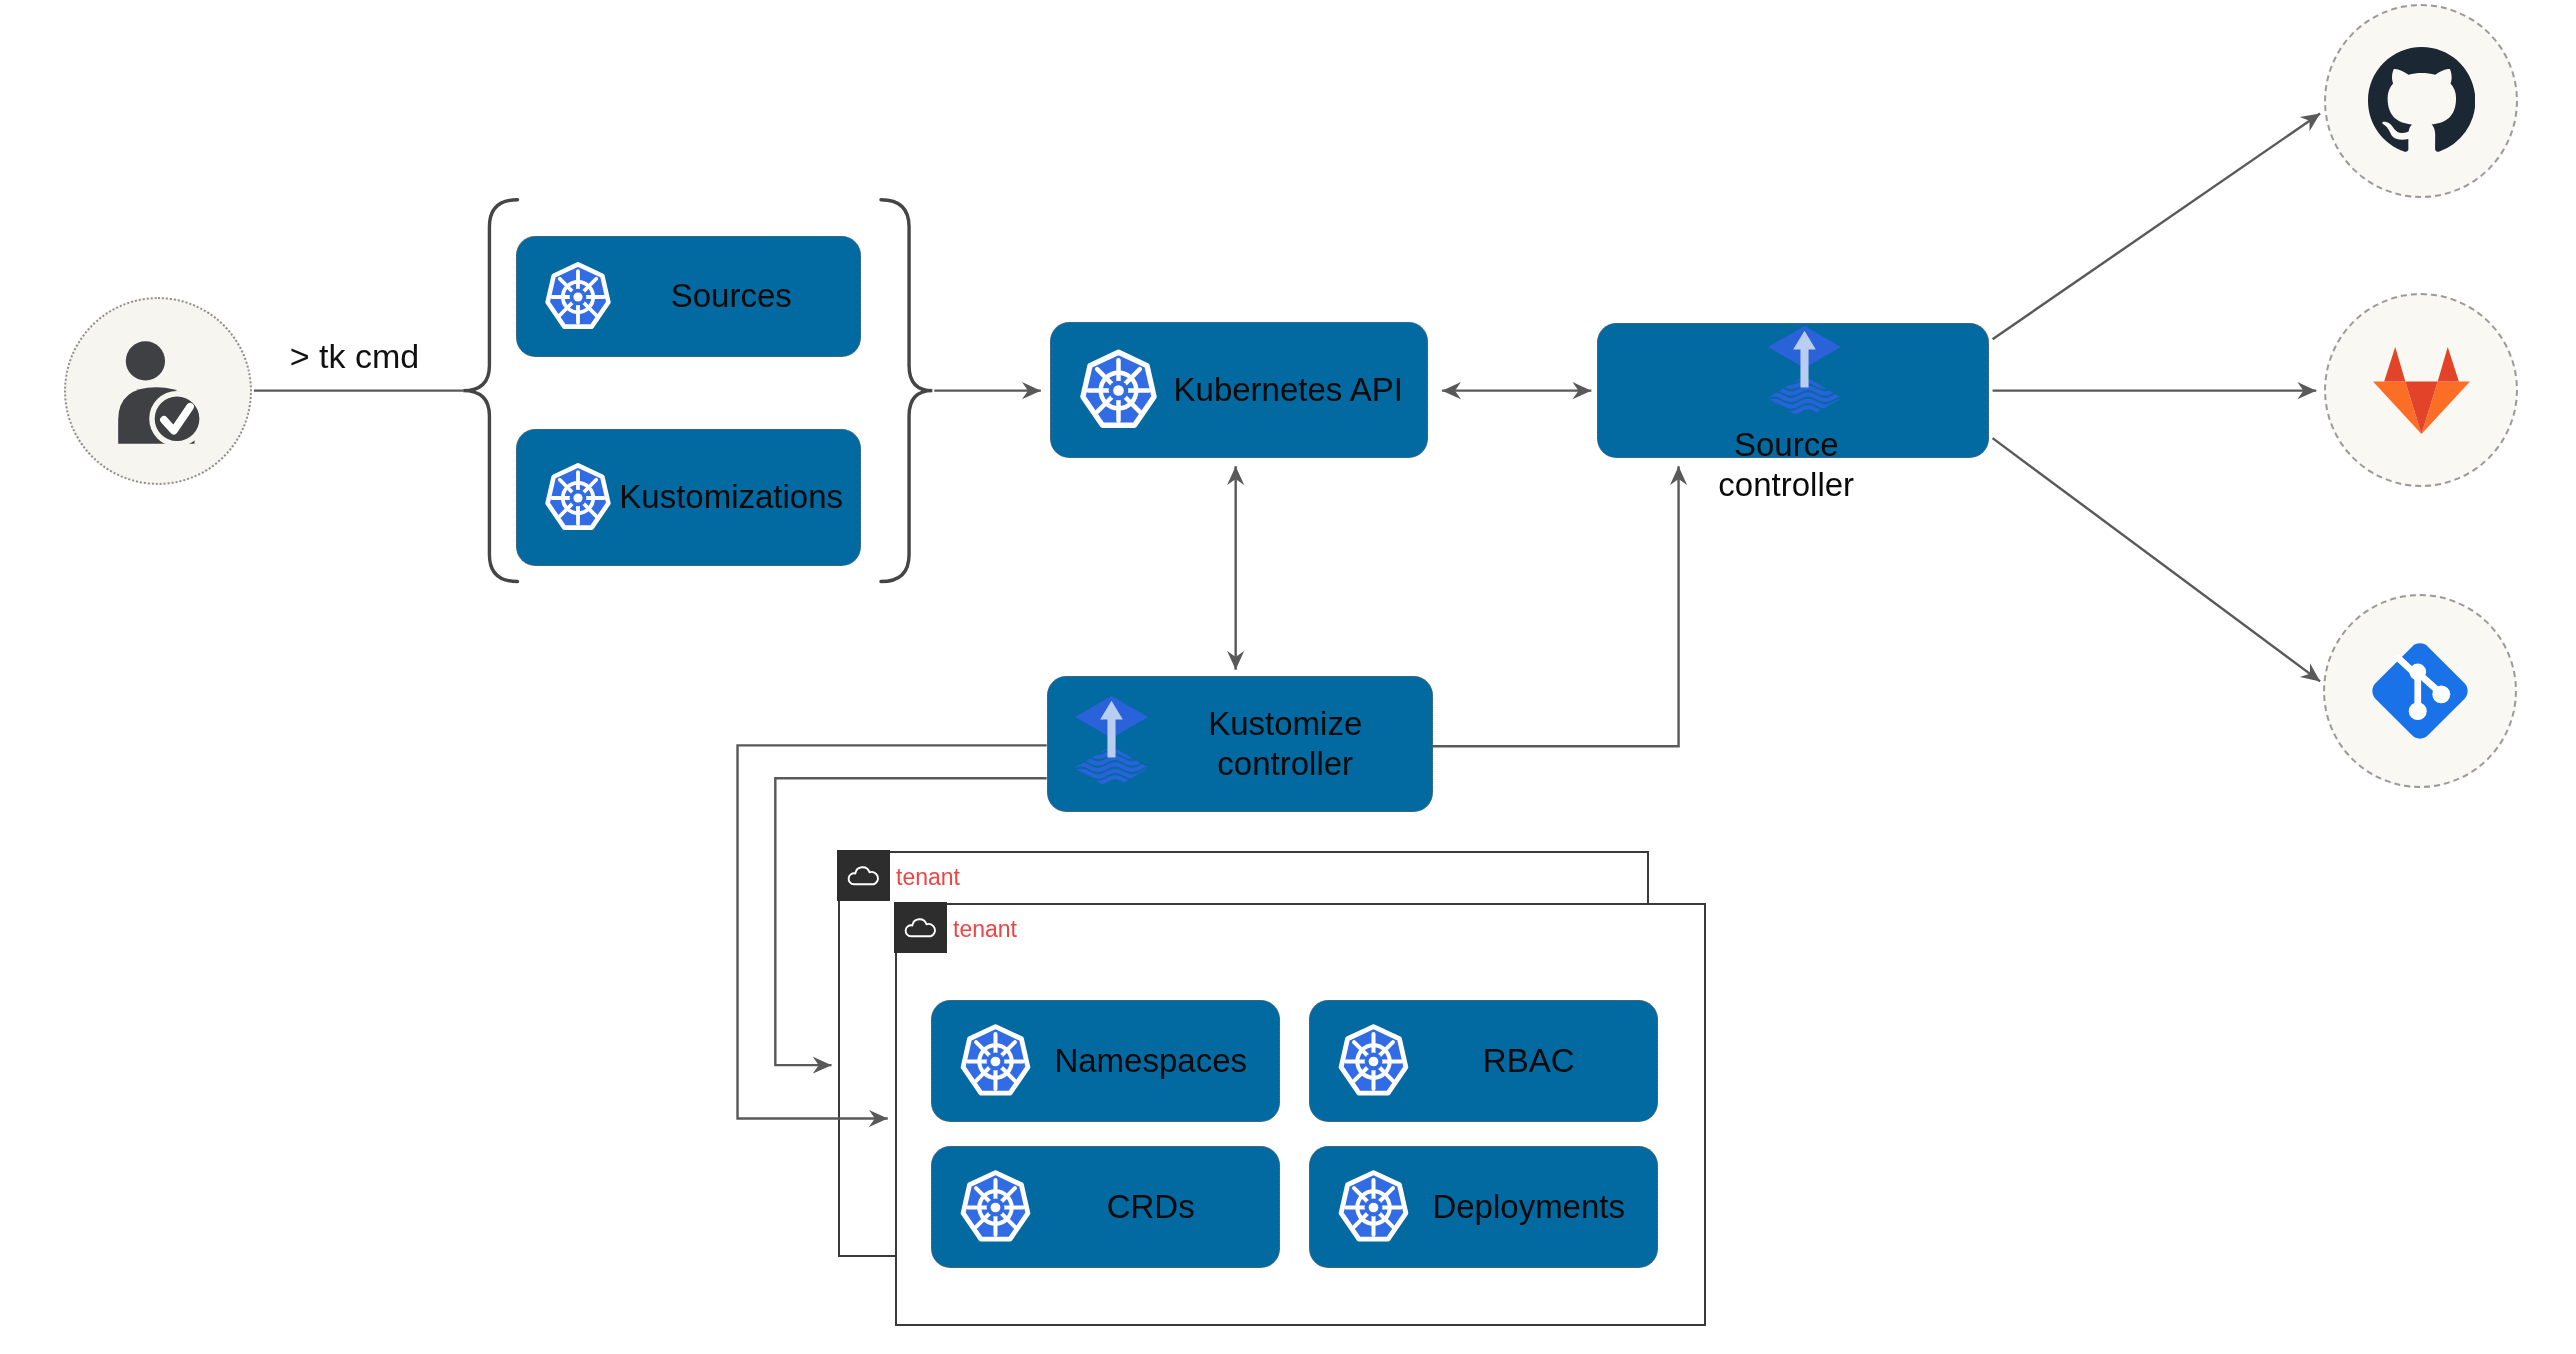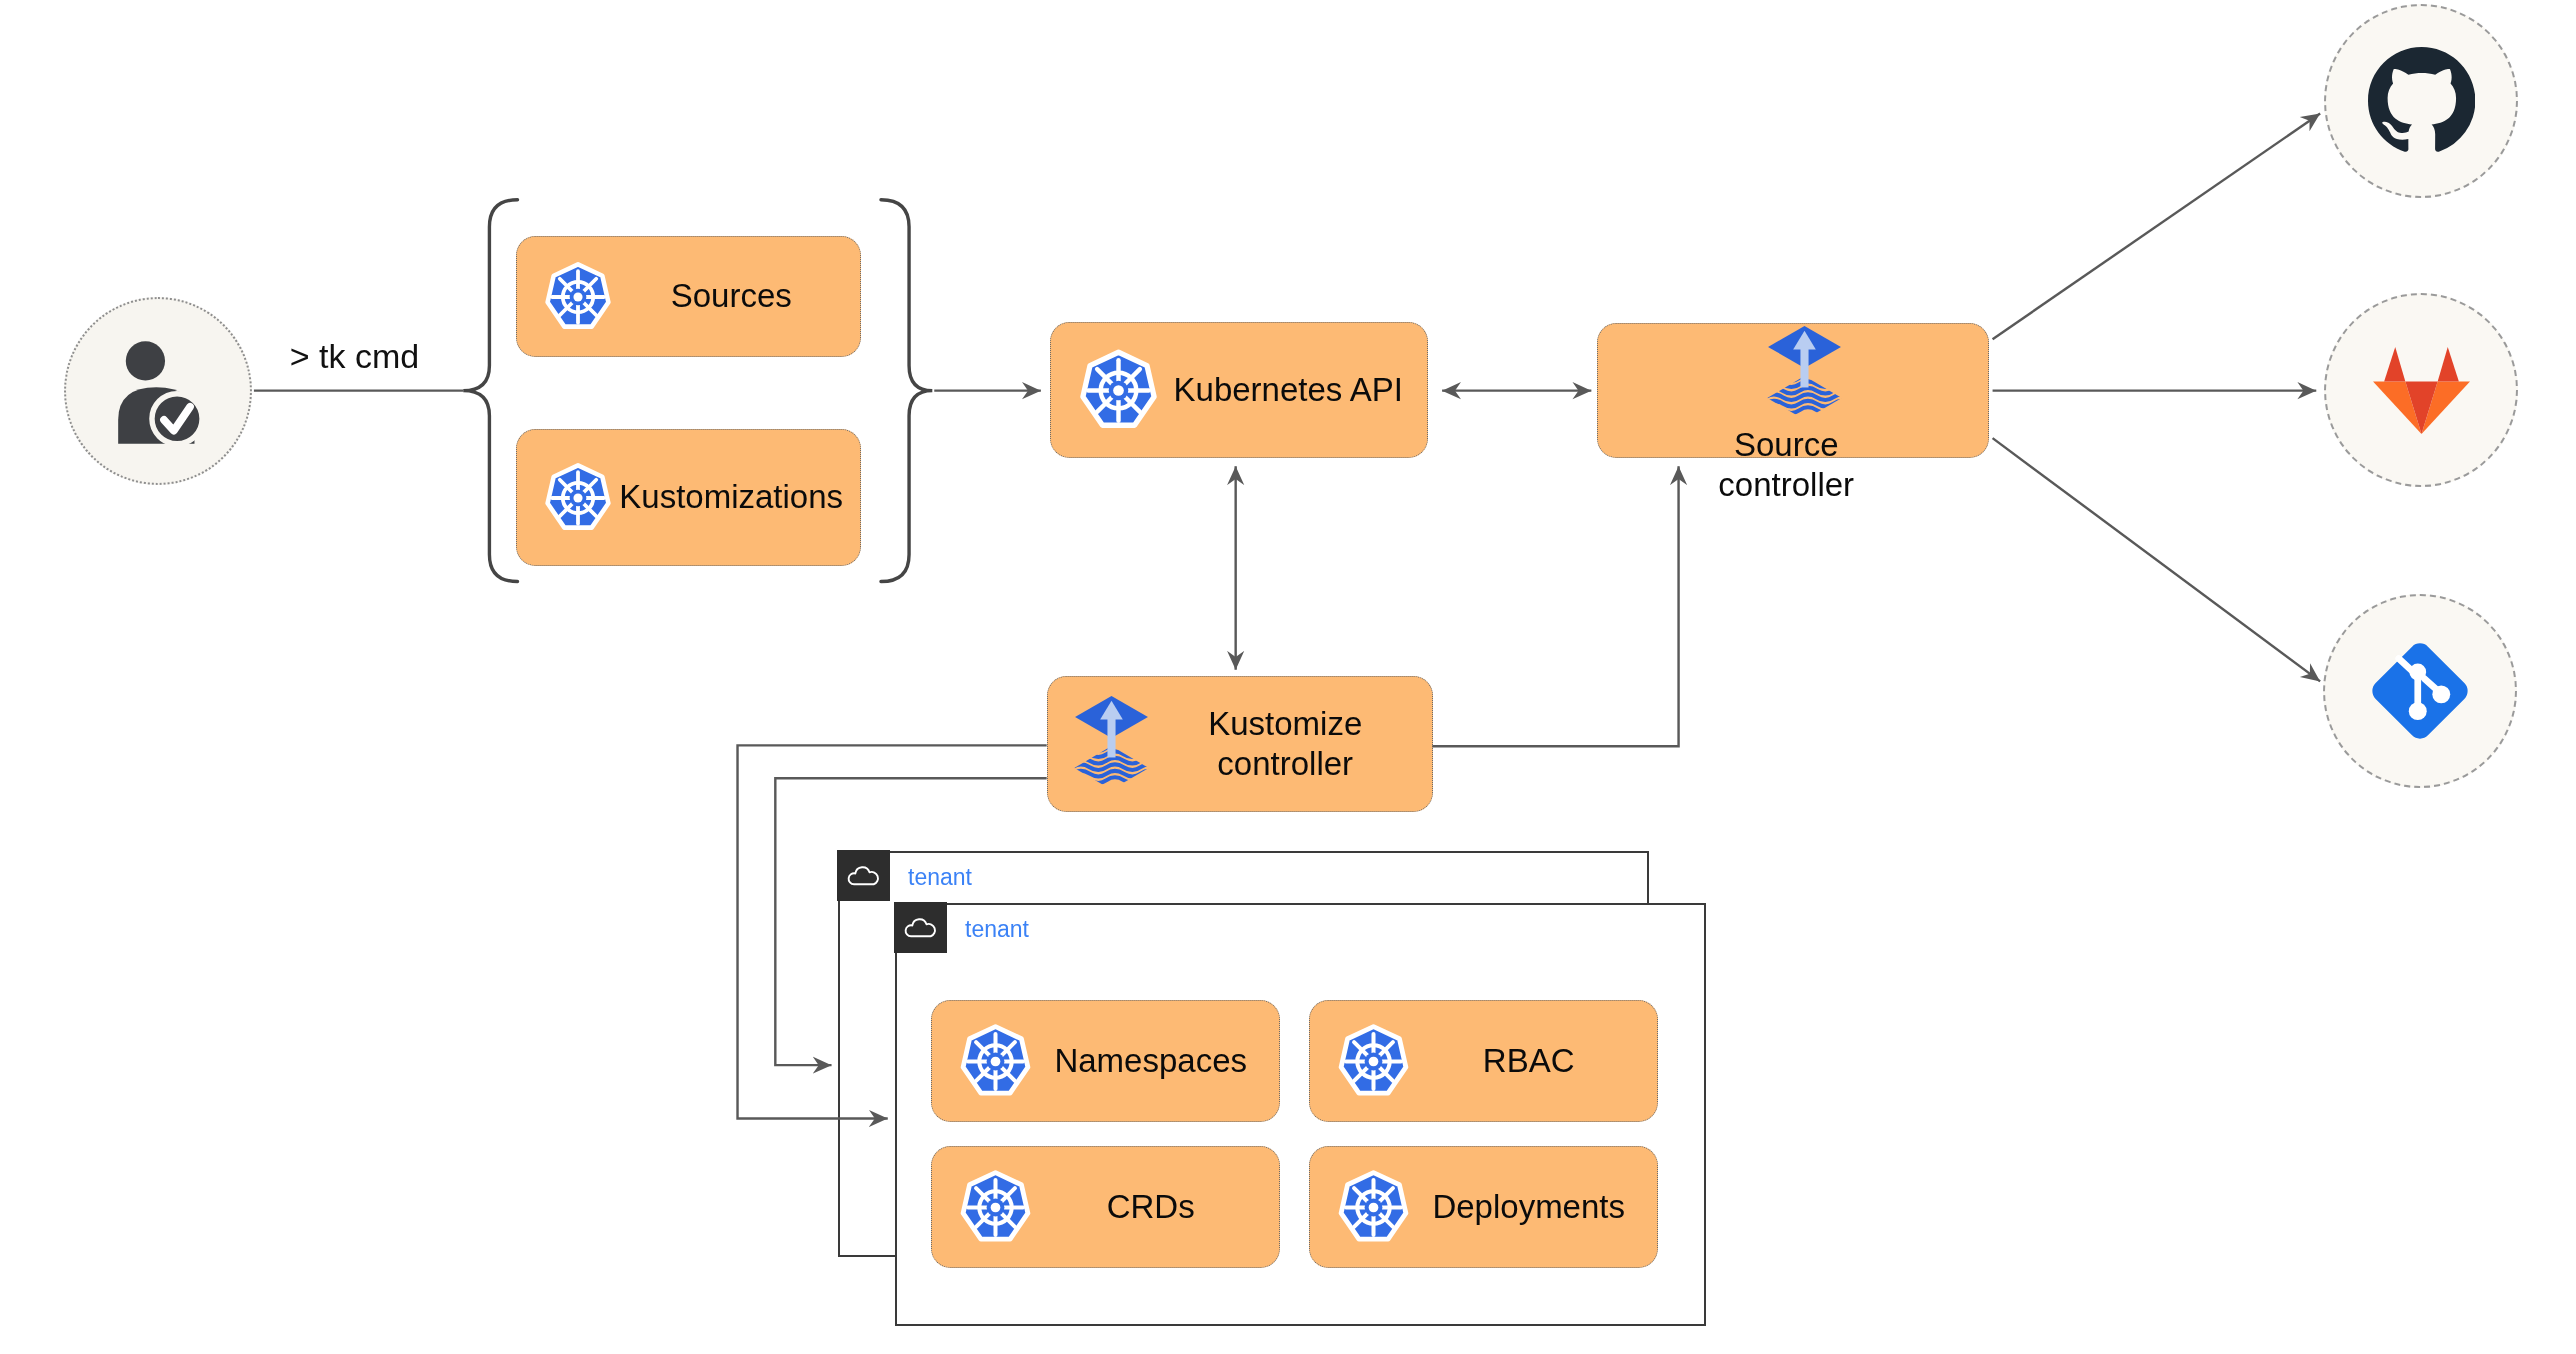--- a/index.html
+++ b/index.html
@@ -1,41 +1,41 @@
 <!DOCTYPE html>
 <html><head>
 <meta charset="utf-8">
 <style>
   html,body{margin:0;padding:0;background:#ffffff;}
   body{width:2576px;height:1355px;position:relative;overflow:hidden;
        font-family:"Liberation Sans",sans-serif;color:#000;}
 
   
-  .node{position:absolute;background:#fdba74;border:1.9px dotted #6b6b6b;
+  .node{position:absolute;background:#0369a1;border:1.9px dotted #6b6b6b;
         border-radius:19.4px;display:flex;align-items:center;box-sizing:border-box;}
   .node .ic{margin-left:23px;flex-shrink:0;}
   .node .lbl{flex:1;text-align:center;font-size:33px;line-height:1.22;
              padding-right:13.6px;color:#0b0b0b;}
   .node .lbl .wrap{display:block;max-width:204px;margin:0 auto;}
 
   
   .circle{position:absolute;border-radius:50%;box-sizing:border-box;
           display:flex;align-items:center;justify-content:center;}
   .user-circle{border:2.9px dotted #8e8e8e;background:#f7f5f0;}
   .provider-circle{border:2.9px dashed #9a9a9a;background:#faf8f3;}
 
   .cmd-label{position:absolute;font-size:34px;color:#111;text-align:center;}
 
   
   .tenant{position:absolute;background:#ffffff;border:2.9px solid #3a3a3a;
           box-sizing:border-box;}
   .tenant .tab{position:absolute;left:-2.9px;top:-2.9px;width:53px;height:51px;
                background:#2d2d2d;display:flex;align-items:center;justify-content:center;}
-  .tenant .tab-label{position:absolute;left:68px;top:0;height:48px;
-                     display:flex;align-items:center;font-size:23px;color:#3b82f6;}
+  .tenant .tab-label{position:absolute;left:56px;top:0;height:48px;
+                     display:flex;align-items:center;font-size:23px;color:#ef4444;}
 
   .overlay{position:absolute;left:0;top:0;z-index:10;pointer-events:none;}
   .z1{z-index:1}.z2{z-index:2}.z3{z-index:3}
 </style>
 </head>
 <body>
 
 <div class="circle user-circle z2" style="left:64px;top:297px;width:188px;height:188px;">
   <svg viewBox="0 0 100 100" width="109" height="109">
     <circle cx="38" cy="22" r="18" fill="#3e4044"></circle>

